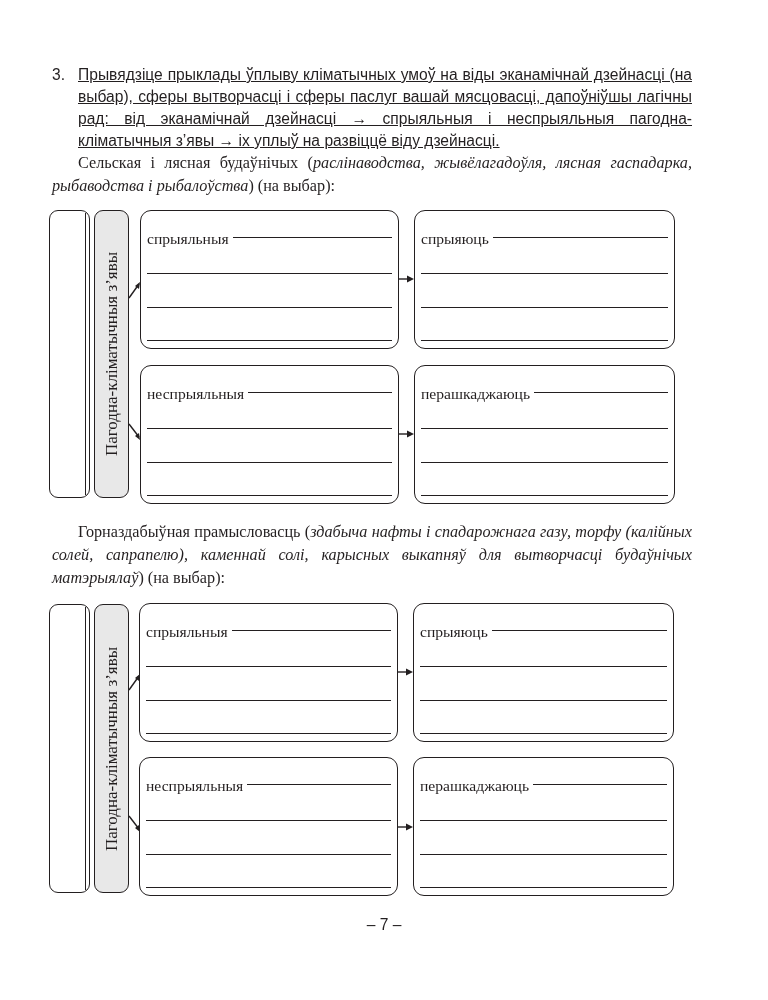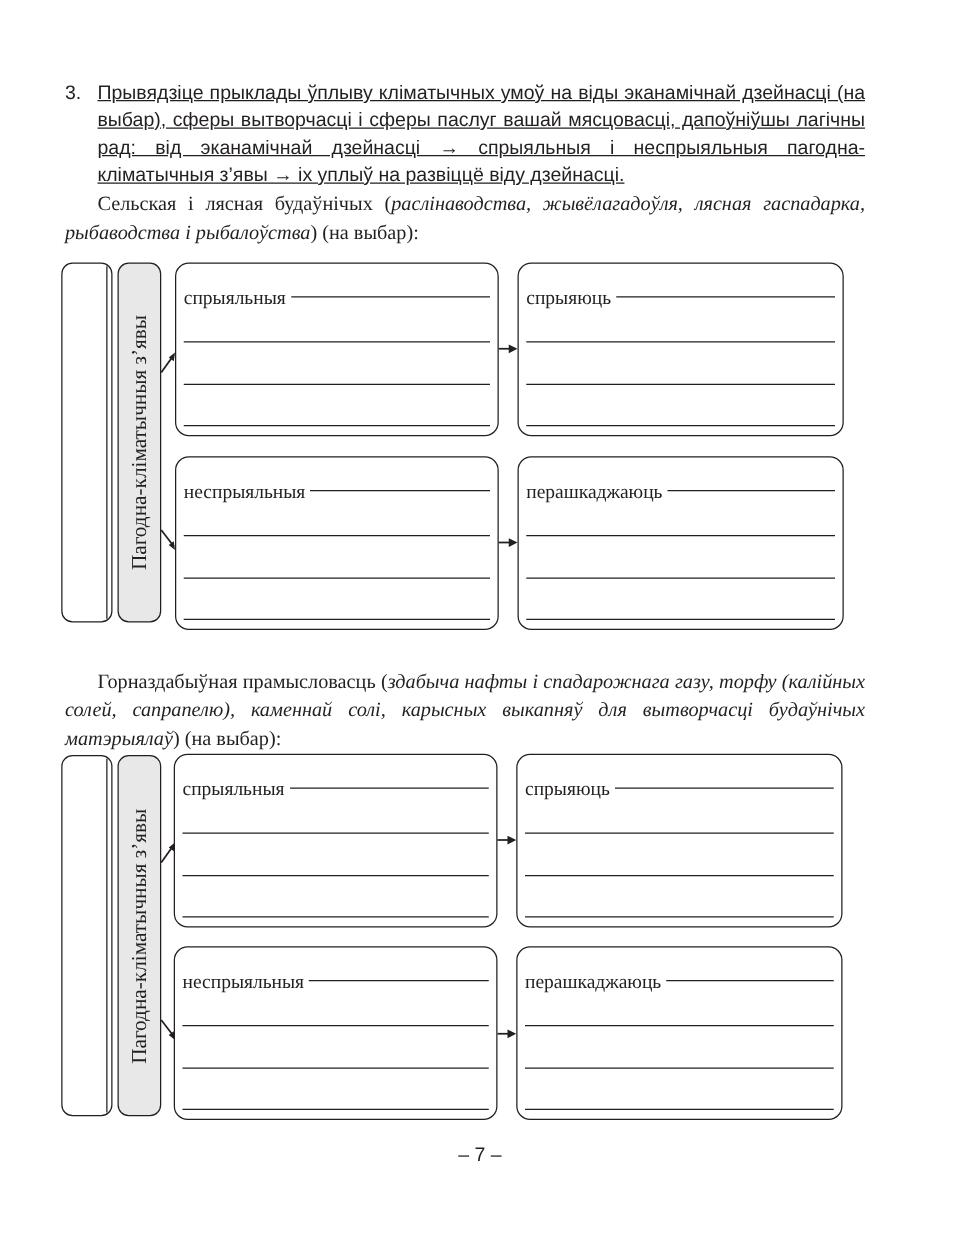--- a/index.html
+++ b/index.html
@@ -121,21 +121,21 @@
     <div class="label-row">
         <span class="lbl">перашкаджаюць</span>
         <span class="fill"></span>
       </div>
     <div class="line" style="top:62px;"></div>
     <div class="line" style="top:96px;"></div>
     <div class="line" style="top:129px;"></div>
   </div>
 </div>
 
-<div class="intro" style="top:534px;"><span>Горназдабыўная прамысловасць (</span><i>здабыча нафты і спадарожнага газу, торфу (калійных солей, сапрапелю), каменнай солі, карысных выкапняў для вытворчасці будаўнічых матэрыялаў</i><span>) (на выбар):</span></div>
+<div class="intro" style="top:521px;"><span>Горназдабыўная прамысловасць (</span><i>здабыча нафты і спадарожнага газу, торфу (калійных солей, сапрапелю), каменнай солі, карысных выкапняў для вытворчасці будаўнічых матэрыялаў</i><span>) (на выбар):</span></div>
 
 <div>
   <div class="side-outer" style="top:604px; height:289px;"></div>
   <div class="side-gray" style="top:604px; height:289px;">
     <span class="vtext">Пагодна-кліматычныя з’явы</span>
   </div>
   <svg class="arrow-svg" style="left:128px; top:672px;" width="14" height="20">
     <line x1="1" y1="18" x2="11" y2="4" stroke="#231f20" stroke-width="1.4"></line>
     <polygon points="12,2 7,6 11,9" fill="#231f20"></polygon>
   </svg>

